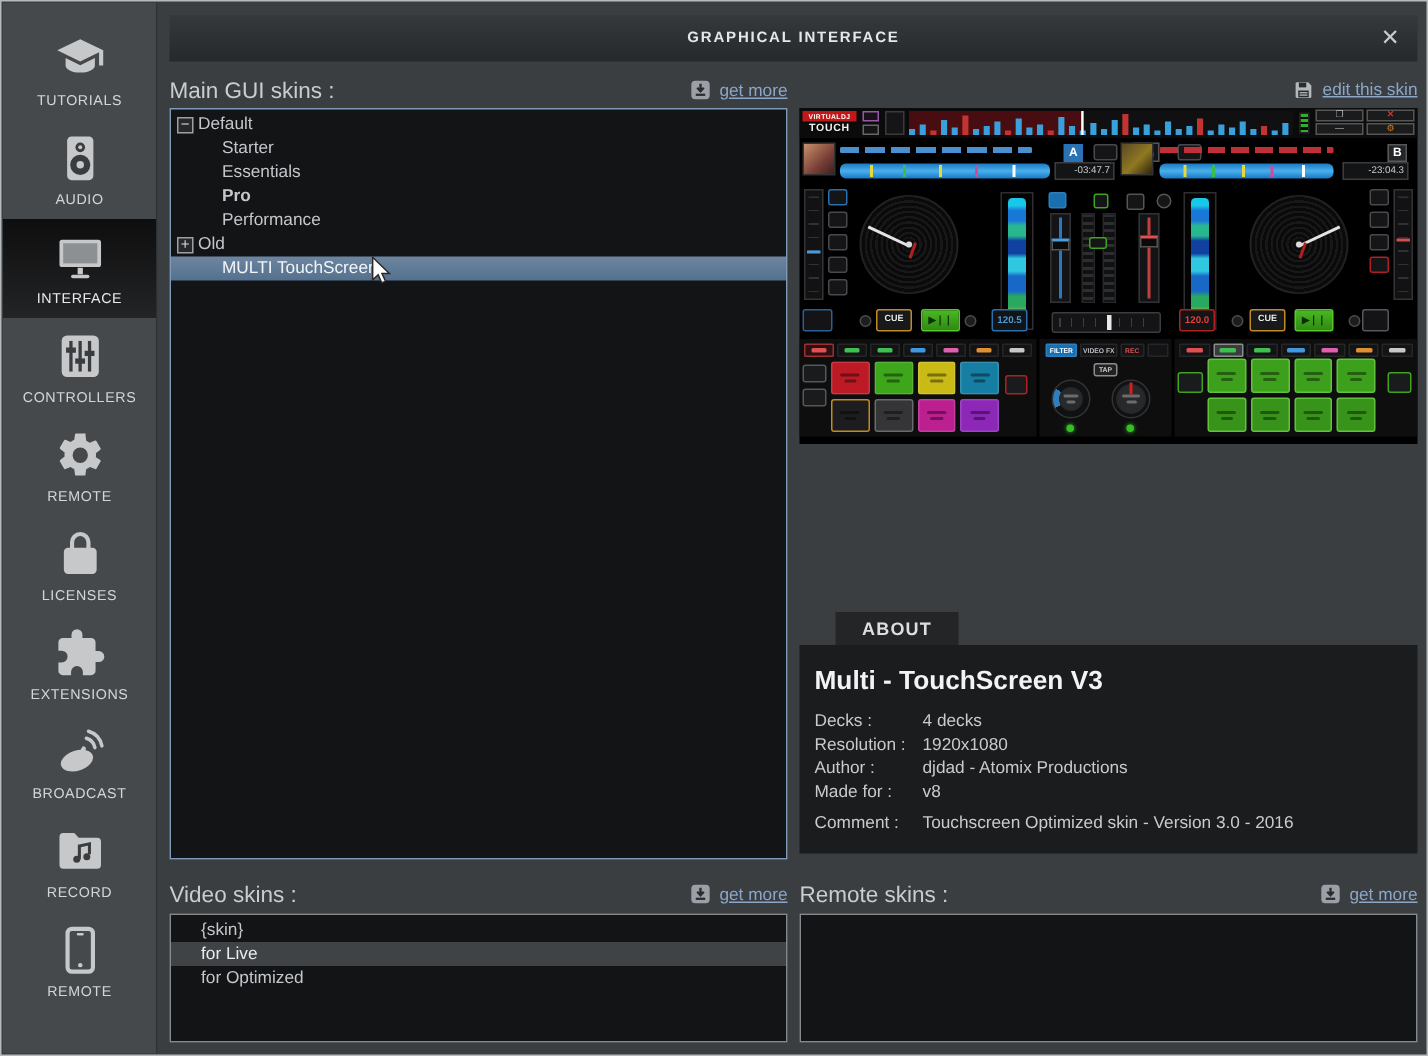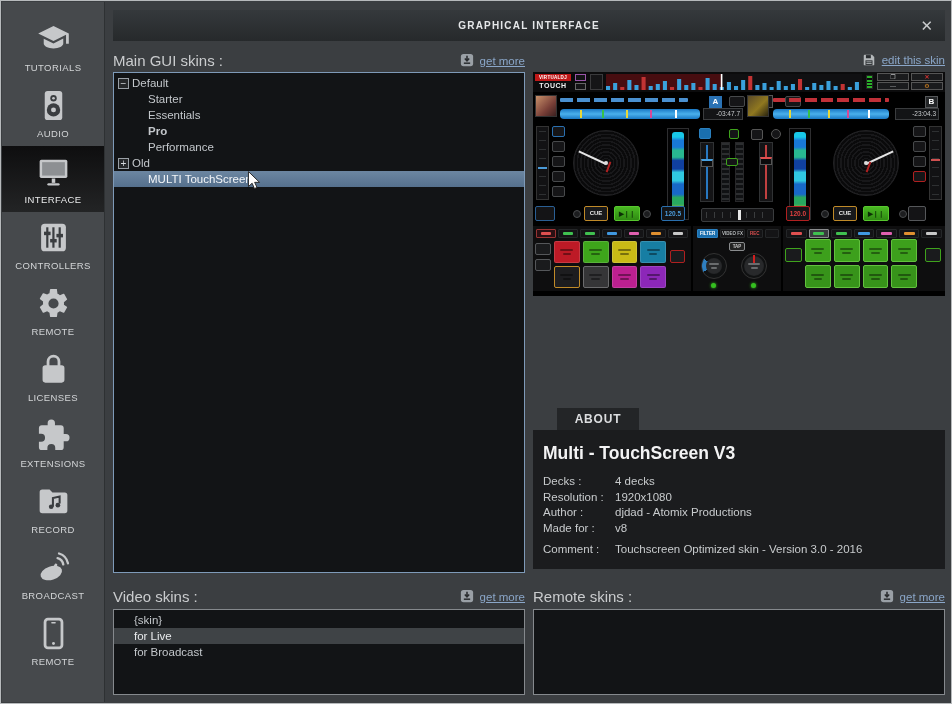--- a/index.html
+++ b/index.html
@@ -228,38 +228,38 @@
         <div class="sb-icon">
           <svg viewBox="0 0 24 24">
             <path d="M20.5 11H19V7a2 2 0 0 0-2-2h-4V3.5a2.5 2.5 0 0 0-5 0V5H4a2 2 0 0 0-2 2v3.8h1.5a2.7 2.7 0 0 1 0 5.4H2V20a2 2 0 0 0 2 2h3.8v-1.5a2.7 2.7 0 0 1 5.4 0V22H17a2 2 0 0 0 2-2v-4h1.5a2.5 2.5 0 0 0 0-5z"></path>
           </svg>
         </div>
         <div class="sb-label">EXTENSIONS</div>
       </div>
       <div class="sb-item">
         <div class="sb-icon">
           <svg viewBox="0 0 24 24">
+            <ellipse cx="10.5" cy="15.8" rx="7.6" ry="4.6" transform="rotate(-18 10.5 15.8)"></ellipse>
+            <rect x="11.2" y="9" width="2" height="8" rx="1" transform="rotate(28 12.2 13)"></rect>
+            <path d="M14.8 5.6a5.5 5.5 0 0 1 3.9 4.3" fill="none" stroke="#c6c8ca" stroke-width="1.6" stroke-linecap="round"></path>
+            <path d="M15.8 2.4a8.8 8.8 0 0 1 6.1 6.7" fill="none" stroke="#c6c8ca" stroke-width="1.6" stroke-linecap="round"></path>
+          </svg>
+        </div>
+        <div class="sb-label">BROADCAST</div>
+      </div>
+      <div class="sb-item">
+        <div class="sb-icon">
+          <svg viewBox="0 0 24 24">
             <path d="M2.5 5.5A1.8 1.8 0 0 1 4.3 3.7h5l2 2.1h8.4a1.8 1.8 0 0 1 1.8 1.8v10.6a1.8 1.8 0 0 1-1.8 1.8H4.3a1.8 1.8 0 0 1-1.8-1.8z"></path>
             <path d="M11.6 15.6V9.6l4.6-1v4.8" stroke="#3a3d40" stroke-width="1.4" fill="none"></path>
             <circle cx="10.4" cy="15.6" r="1.6" fill="#3a3d40"></circle>
             <circle cx="15" cy="14.5" r="1.6" fill="#3a3d40"></circle>
           </svg>
         </div>
         <div class="sb-label">RECORD</div>
-      </div>
-      <div class="sb-item">
-        <div class="sb-icon">
-          <svg viewBox="0 0 24 24">
-            <ellipse cx="10.5" cy="15.8" rx="7.6" ry="4.6" transform="rotate(-18 10.5 15.8)"></ellipse>
-            <rect x="11.2" y="9" width="2" height="8" rx="1" transform="rotate(28 12.2 13)"></rect>
-            <path d="M14.8 5.6a5.5 5.5 0 0 1 3.9 4.3" fill="none" stroke="#c6c8ca" stroke-width="1.6" stroke-linecap="round"></path>
-            <path d="M15.8 2.4a8.8 8.8 0 0 1 6.1 6.7" fill="none" stroke="#c6c8ca" stroke-width="1.6" stroke-linecap="round"></path>
-          </svg>
-        </div>
-        <div class="sb-label">BROADCAST</div>
       </div>
       <div class="sb-item">
         <div class="sb-icon">
           <svg viewBox="0 0 24 24">
             <rect x="6.2" y="2.2" width="11.6" height="19.6" rx="2" fill="none" stroke="#c6c8ca" stroke-width="1.9"></rect>
             <rect x="10.4" y="4.1" width="3.2" height="1.1" rx="0.5"></rect>
             <circle cx="12" cy="18.8" r="1"></circle>
           </svg>
         </div>
         <div class="sb-label">REMOTE</div>
@@ -670,21 +670,21 @@
             <path d="M8 3.2v5.2M5.5 6.3 8 8.9l2.5-2.6" stroke="#2a2d30" stroke-width="1.8" fill="none"></path>
             <rect x="4.4" y="10.8" width="7.2" height="1.7" fill="#2a2d30"></rect>
           </svg>
         </span>
       <span class="link">get more</span>
     </span>
   </div>
   <div class="vlist abs" id="video-list" style="left:112px;top:608px;width:412px;height:86px;">
       <div class="vrow">{skin}</div>
       <div class="vrow sel">for Live</div>
-      <div class="vrow">for Broadcast</div>
+      <div class="vrow">for Optimized</div>
     </div>
 
   <div class="lblrow abs" style="left:532px;top:586px;width:412px;">
     <span class="sec-label">Remote skins :</span>
     <span class="getmore">
       <span class="gm-ic">
           <svg viewBox="0 0 16 16">
             <rect x="1" y="1" width="14" height="14" rx="3" fill="#9aa0a6"></rect>
             <path d="M8 3.2v5.2M5.5 6.3 8 8.9l2.5-2.6" stroke="#2a2d30" stroke-width="1.8" fill="none"></path>
             <rect x="4.4" y="10.8" width="7.2" height="1.7" fill="#2a2d30"></rect>

